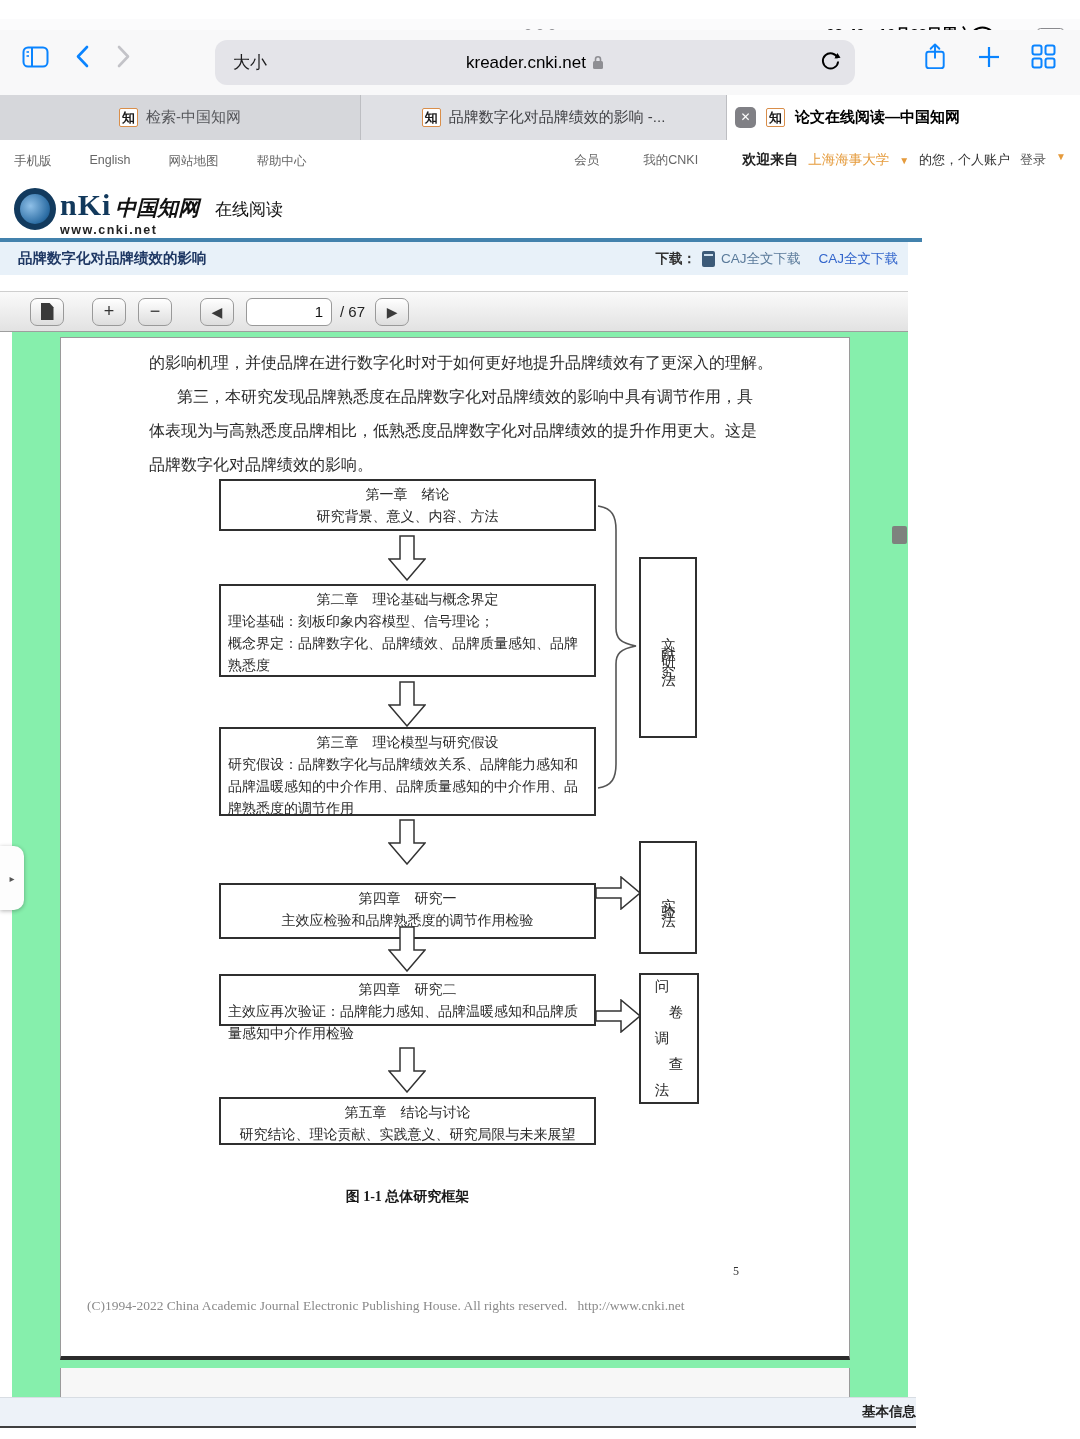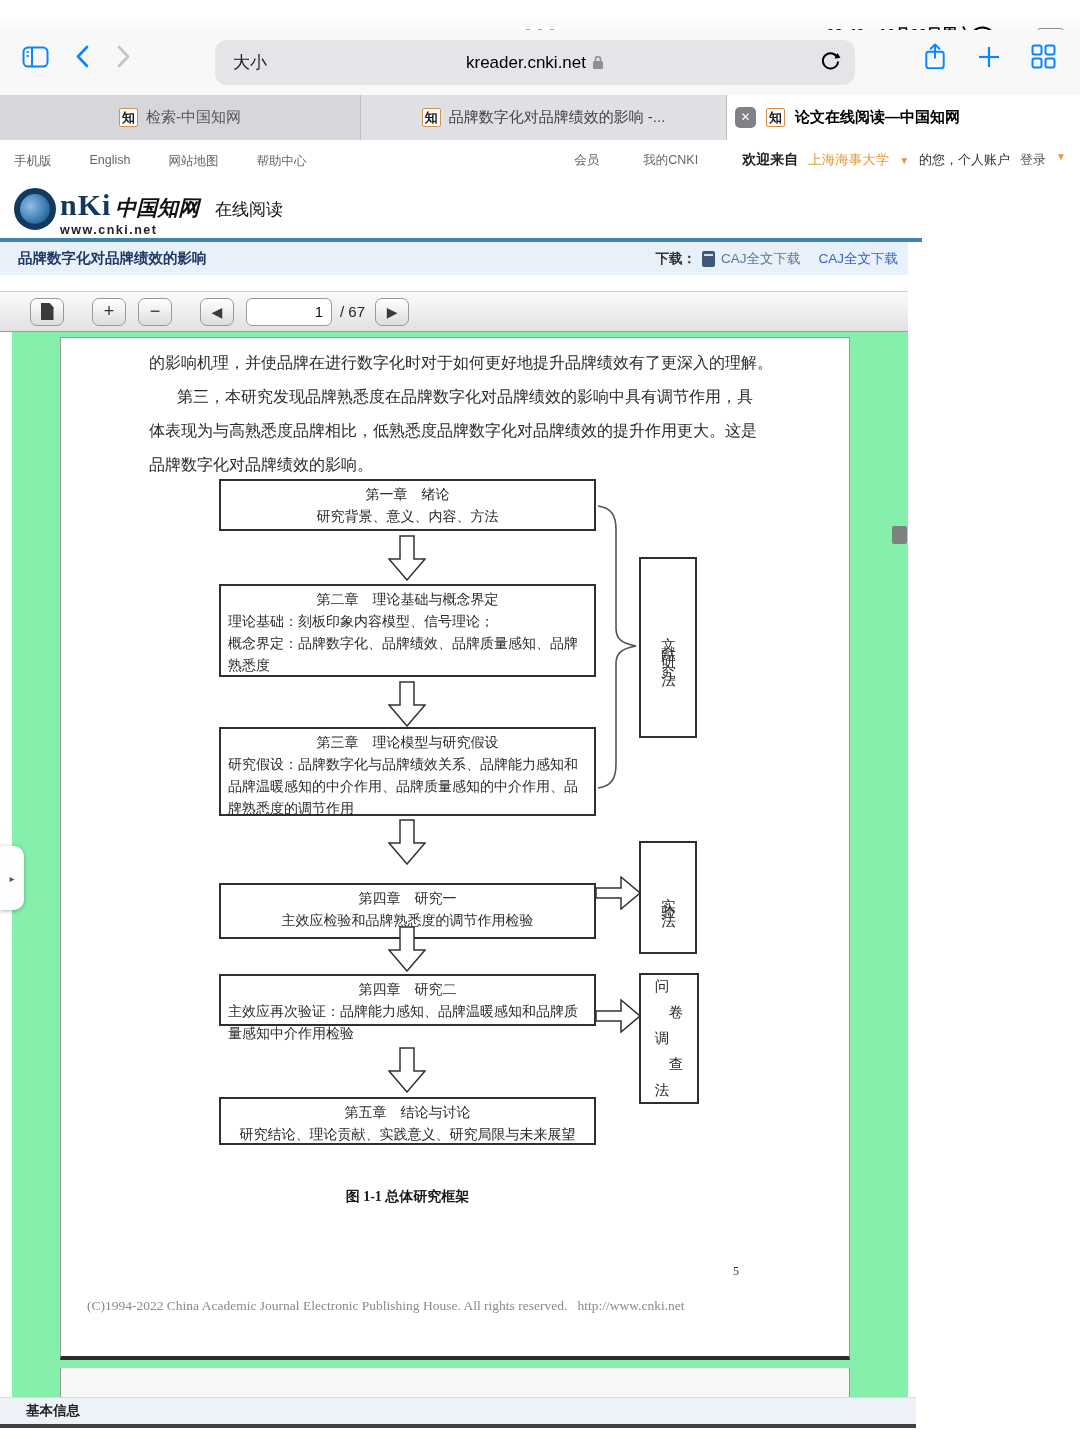--- a/index.html
+++ b/index.html
@@ -134,22 +134,22 @@
   .stagger { display:flex; flex-direction:column; align-items:center; gap:7px; }
   .fc-arrow { position:absolute; }
   .fc-caption { position:absolute; left:158px; top:850px; width:377px; text-align:center;
     font-weight:bold; font-size:14px; color:#1a1a1a; }
   .pageno { position:absolute; left:672px; top:926px; font-size:12px; color:#333; }
   .copyright { position:absolute; left:26px; top:960px; font-size:13.5px; color:#8a8a8a;
     white-space:pre; }
 
   
   .bottombar { position:absolute; left:0; top:1397px; width:916px; height:31px; background:#edf2f8;
-    border-top:1px solid #d8dde3; border-bottom:4px solid #404040;
-    display:flex; align-items:center; }
+    border-top:1px solid #d8dde3; border-bottom:2px solid #404040;
+    display:flex; align-items:center;justify-content:flex-end; }
   .bottombar span { margin-left:26px; font-size:13.5px; font-weight:bold; color:#222; }
 
   svg { display:block; }
 </style>
 </head>
 <body>
 
 <div id="app">
 
   <div class="statusbar">

